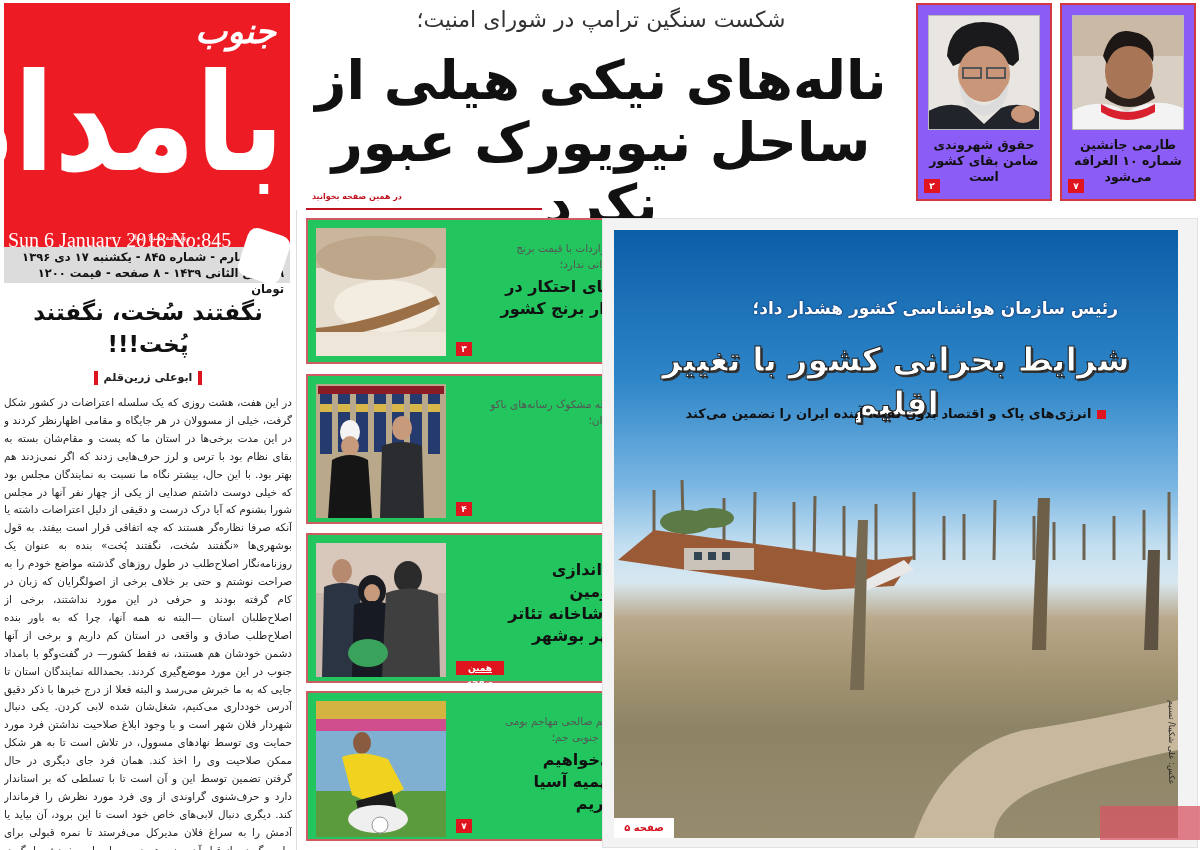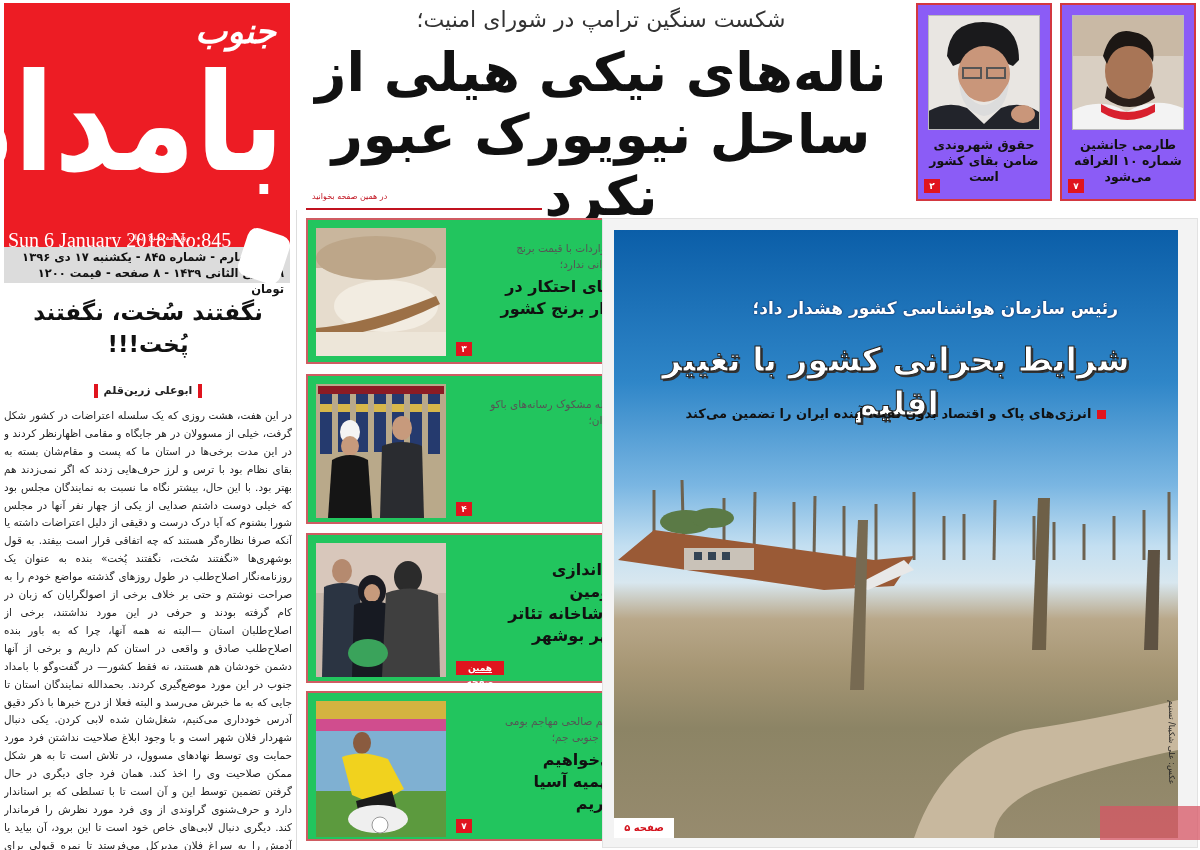--- a/index.html
+++ b/index.html
@@ -46,25 +46,25 @@
   
   .top-head {
     position: absolute; left: 296px; top: 0; width: 610px; height: 210px; direction: rtl;
     text-align: center;
   }
   .top-kicker {
     font-size: 22px; color: #333; margin-top: 6px; line-height: 28px;
   }
   .top-title {
     font-size: 54px; font-weight: bold; line-height: 62px; color: #111;
-    margin-top: 8px; letter-spacing: -1px;
+    margin-top: 16px; letter-spacing: -1px;
   }
   .top-more {
     position: absolute; left: 16px; top: 192px; font-size: 8px; color: #c1121f;
-    font-weight: normal; direction: rtl;
+    font-weight: bold; direction: rtl;
   }
   .top-rule {
     position: absolute; left: 10px; top: 208px; width: 236px; height: 2px; background: #c0121f;
   }
 
   
   .teaser {
     position: absolute; top: 3px; width: 136px; height: 198px;
     border: 2px solid #d33840; background: #8b5cf6; direction: rtl;
   }
@@ -80,21 +80,21 @@
     position: absolute; width: 16px; height: 14px; background: #e0141e; color: #fff;
     font-size: 9px; font-weight: bold; line-height: 14px; text-align: center;
   }
 
   
   .editorial { position: absolute; left: 4px; top: 296px; width: 288px; direction: rtl; }
   .ed-title {
     text-align: center; font-weight: bold; font-size: 23px; line-height: 32px; color: #111;
   }
   .ed-author {
-    text-align: center; margin-top: 23px; font-size: 11px; font-weight: bold; color: #222;
+    text-align: center; margin-top: 10px; font-size: 11px; font-weight: bold; color: #222;
     line-height: 16px;
   }
   .ed-author .bar { display: inline-block; width: 4px; height: 14px; background: #e0141e; vertical-align: middle; margin: 0 6px; }
   .ed-body {
     margin-top: 8px; font-size: 10.4px; line-height: 17.9px; text-align: justify; color: #222;
     height: 490px; overflow: hidden;
   }
 
   .col-divider { position: absolute; left: 296px; top: 210px; width: 1px; height: 640px; background: #ddd; }
 

